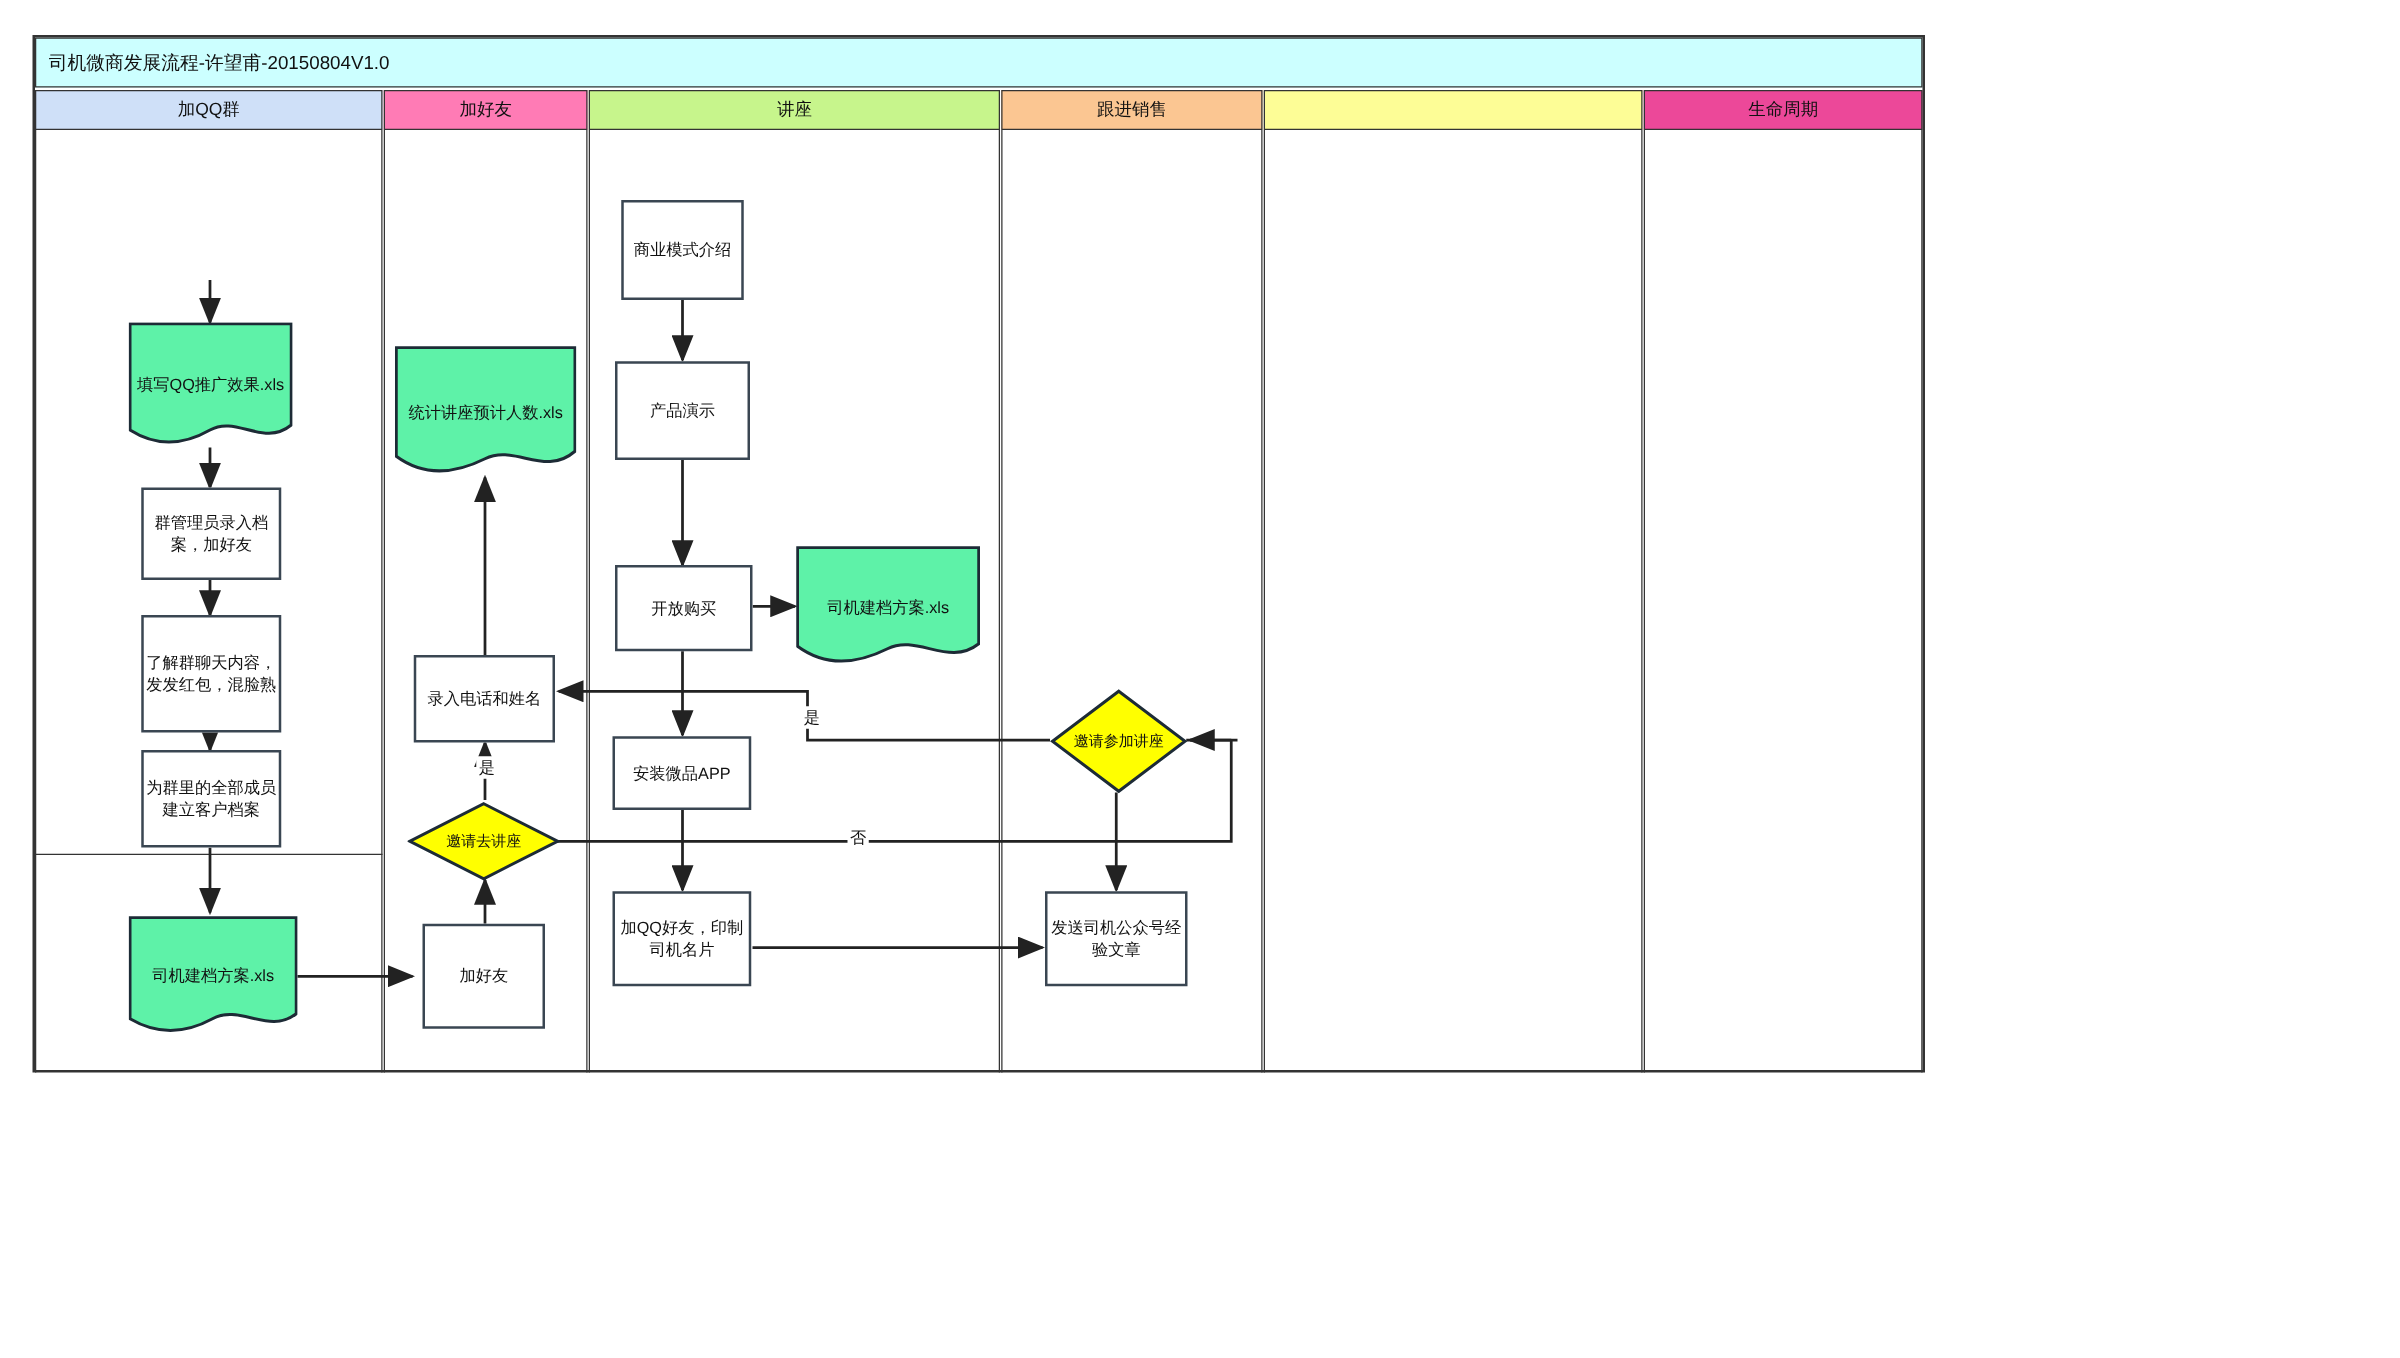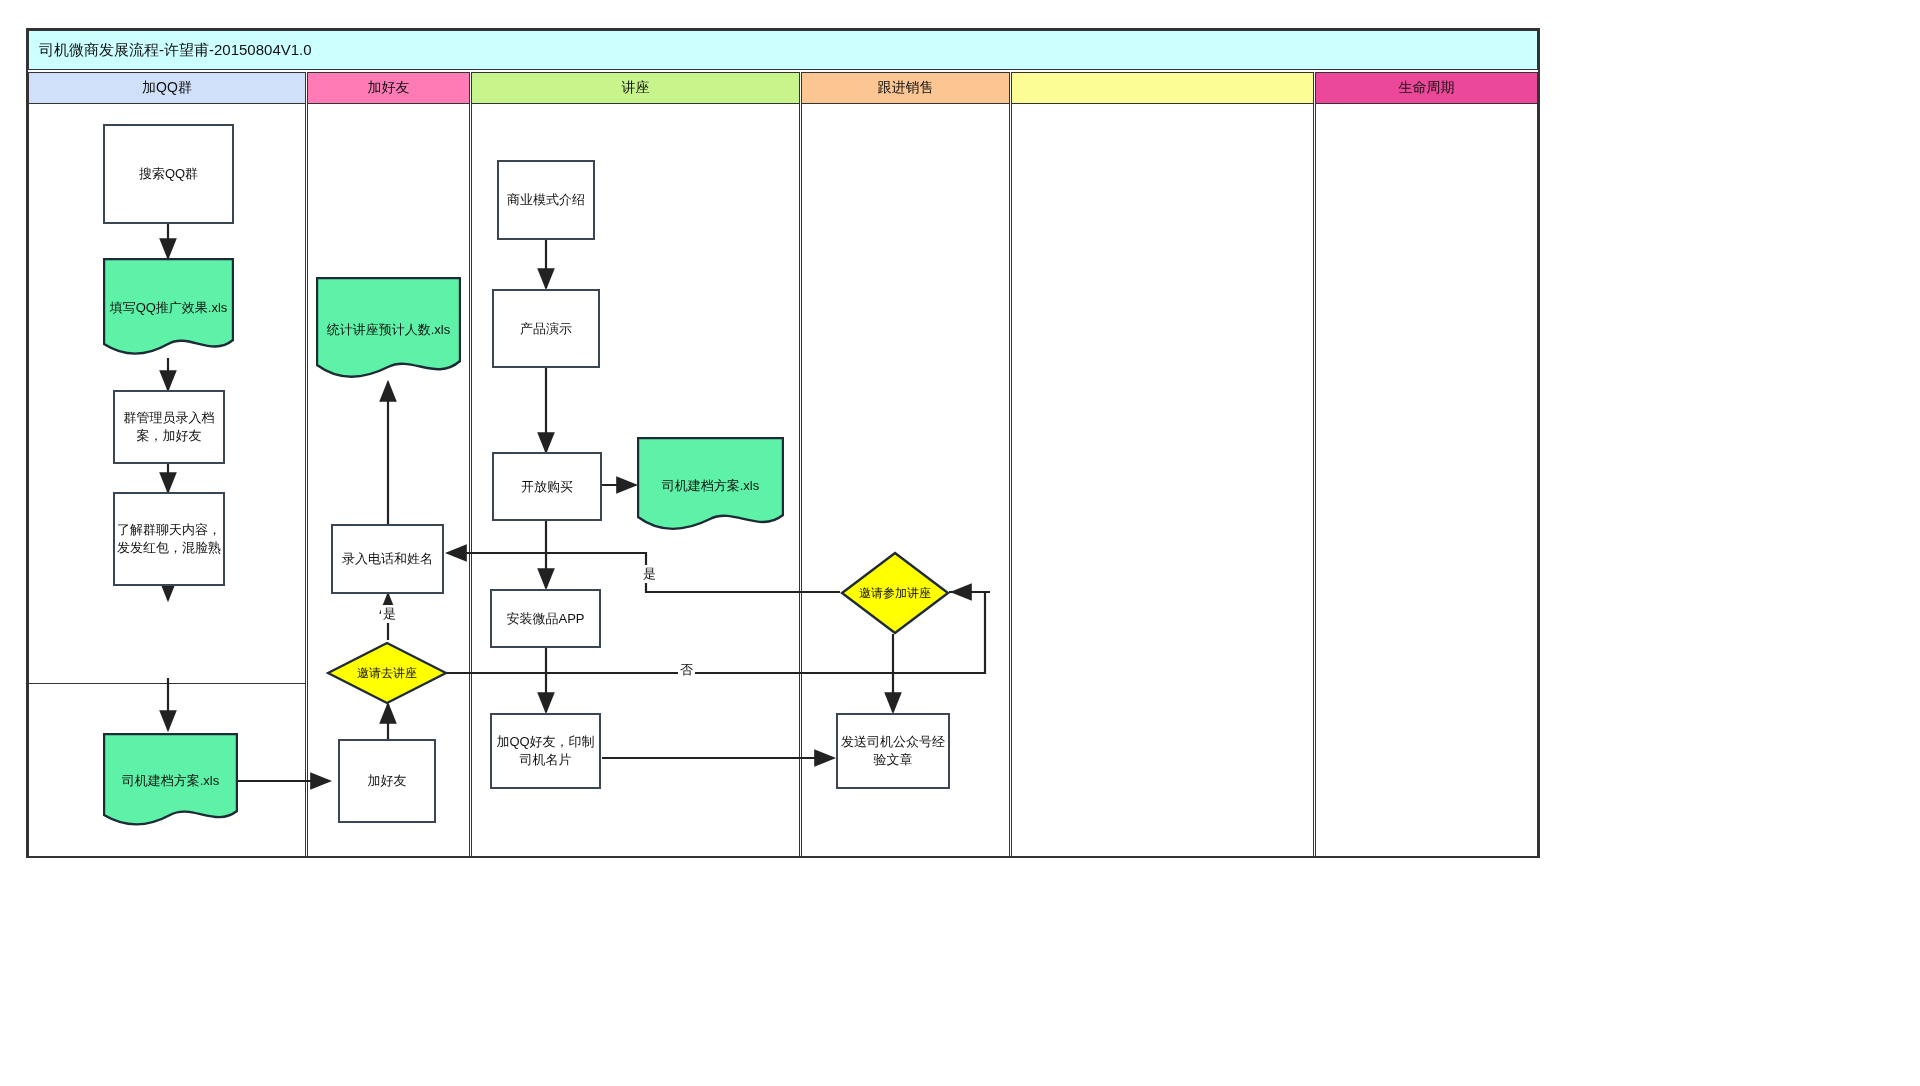--- a/index.html
+++ b/index.html
@@ -108,39 +108,39 @@
     <g stroke="#222" stroke-width="2.2" fill="none">
 
       <path d="M445,673 L985,673 L985,592"></path>
       <path d="M985,592 L949,592"></path>
     </g>
     <g stroke="#222" stroke-width="2.2" fill="none" marker-end="url(#ah)">
       <path d="M990,592 L952,592"></path>
     </g>
   </svg>
 
-  <div class="node proc" style="left:103px;top:124px;width:131px;height:100px;">
-    <span>搜索QQ群</span>
-  </div>
 
   <div class="node doc" style="left:103px;top:258px;width:131px;height:100px;background:transparent;">
     <svg class="docsvg" viewBox="0 0 131 100" preserveAspectRatio="none">
       <path d="M1,1 L130,1 L130,82 C108,100 86,74 65,86 C44,98 23,100 1,86 Z" fill="#5ef2a8" stroke="#1d2b36" stroke-width="2.4"></path>
     </svg>
     <span class="doclabel">填写QQ推广效果.xls</span>
   </div>
 
   <div class="node proc" style="left:113px;top:390px;width:112px;height:74px;text-align:center;">
     <span>群管理员录入档案，加好友</span>
   </div>
 
   <div class="node proc" style="left:113px;top:492px;width:112px;height:94px;">
     <span>了解群聊天内容，发发红包，混脸熟</span>
   </div>
 
+  <div class="node proc" style="left:113px;top:600px;width:112px;height:78px;">
+    <span>为群里的全部成员建立客户档案</span>
+  </div>
 
   <div class="node doc" style="left:103px;top:733px;width:135px;height:95px;background:transparent;">
     <svg class="docsvg" viewBox="0 0 135 95" preserveAspectRatio="none">
       <path d="M1,1 L134,1 L134,78 C112,95 89,70 67,82 C45,94 23,95 1,82 Z" fill="#5ef2a8" stroke="#1d2b36" stroke-width="2.4"></path>
     </svg>
     <span class="doclabel">司机建档方案.xls</span>
   </div>
 
   <div class="node doc" style="left:316px;top:277px;width:145px;height:105px;background:transparent;">
     <svg class="docsvg" viewBox="0 0 145 105" preserveAspectRatio="none">

